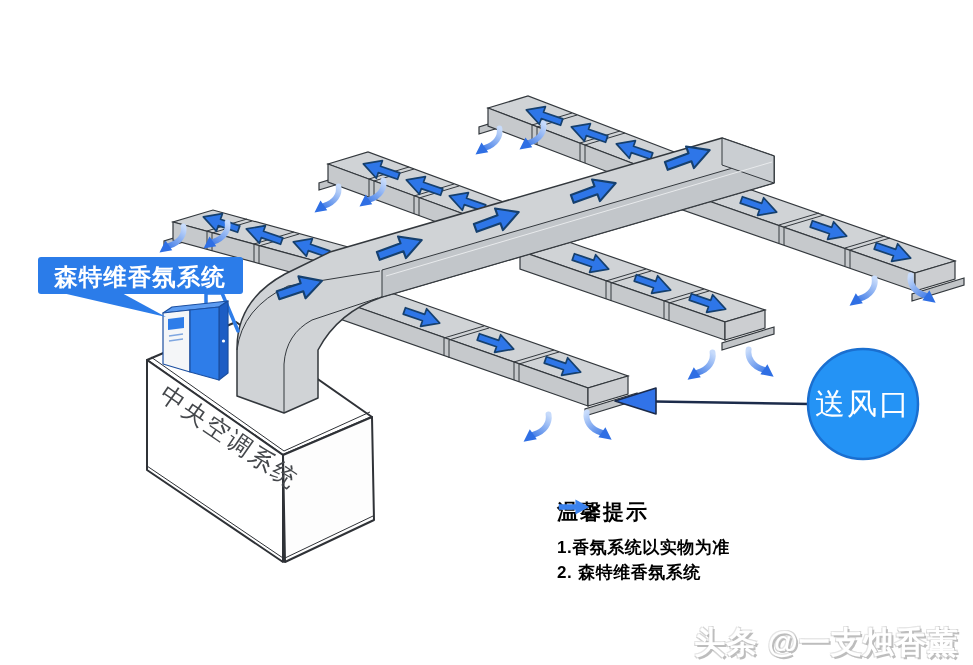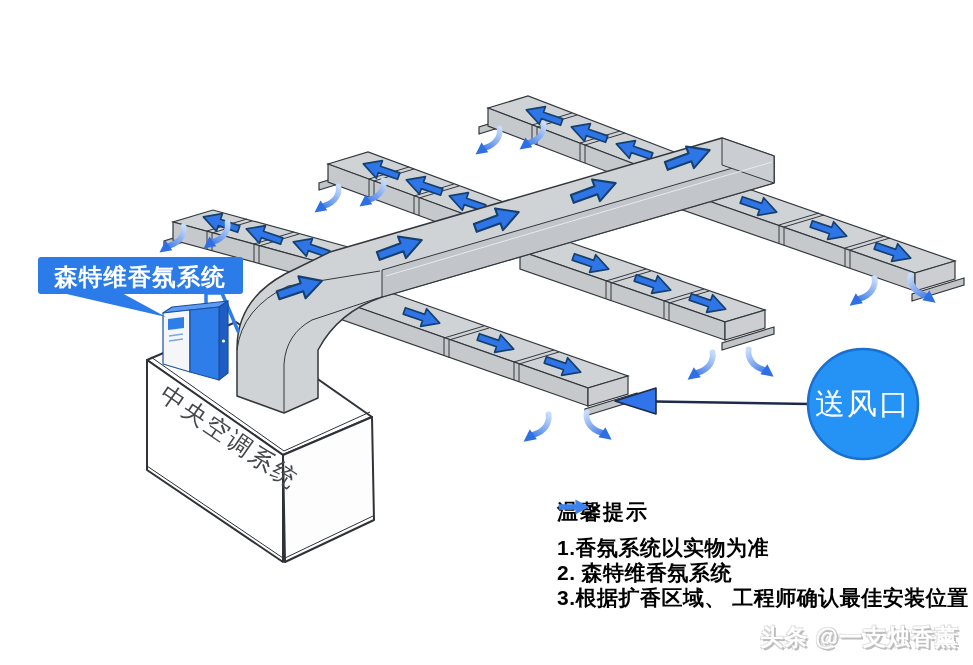--- a/index.html
+++ b/index.html
@@ -1,24 +1,24 @@
 <!DOCTYPE html>
 <html><head>
 <meta charset="utf-8">
 <style>
   html,body{margin:0;padding:0;background:#ffffff;}
   .stage{position:relative;width:973px;height:665px;background:#ffffff;overflow:hidden;
          font-family:"Liberation Sans","DejaVu Sans",sans-serif;}
   .stage svg{position:absolute;left:0;top:0;}
   .tips{position:absolute;left:557px;top:498px;color:#000000;}
   .tips-title{font-size:21px;font-weight:bold;letter-spacing:2px;margin-bottom:9px;}
-  .tip-line{font-size:21px;font-weight:600;letter-spacing:0.5px;line-height:25px;
+  .tip-line{font-size:17px;font-weight:600;letter-spacing:0.5px;line-height:25px;
             display:flex;align-items:center;gap:6px;white-space:nowrap;}
   .tip-arrow{flex:0 0 auto;}
-  .watermark{position:absolute;right:14px;top:622px;font-size:23px;font-weight:bold;
+  .watermark{position:absolute;right:14px;top:622px;font-size:31px;font-weight:bold;
              letter-spacing:1px;color:#ffffff;
              text-shadow:2px 2px 0 #bdbdbd,-1px -1px 0 #e6e6e6,1px -1px 0 #d5d5d5,-1px 1px 0 #d5d5d5;}
   text{font-family:"Liberation Sans","DejaVu Sans",sans-serif;}
 </style>
 </head>
 <body>
 
 <div class="stage">
 <svg width="973" height="665" viewBox="0 0 973 665">
   <defs>
@@ -172,17 +172,16 @@
 <div class="tips">
   <div class="tips-title">温馨提示</div>
   <div class="tip-line">1.香氛系统以实物为准</div>
   <div class="tip-line">
     <span>2.</span>
     <svg class="tip-arrow" width="34" height="18" viewBox="0 0 44 26">
       <path d="M0,9 L24,9 L24,2 L44,13 L24,24 L24,17 L0,17 Z" fill="#3b82ee"></path>
     </svg>
     <span>森特维香氛系统</span>
   </div>
-  <div class="tip-line">3.根据扩香区域、 工程师确认最佳安装位置</div>
 </div>
 
 <div class="watermark">头条 @一支烛香薰</div>
 </div>
 
 </body></html>

